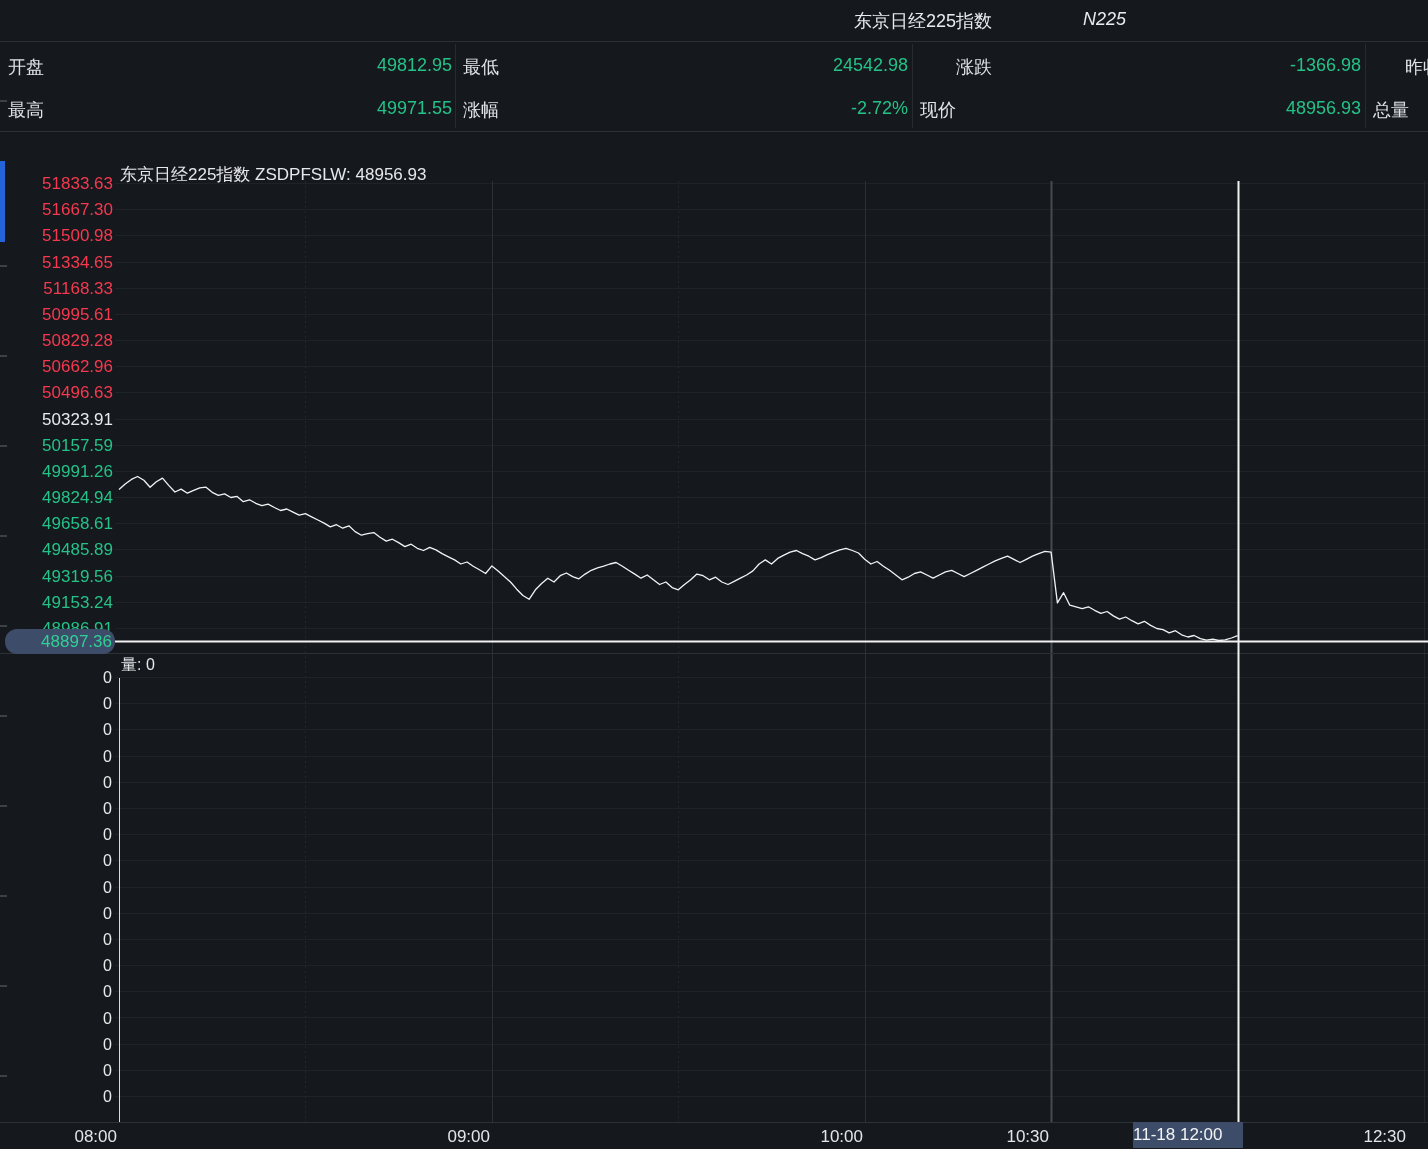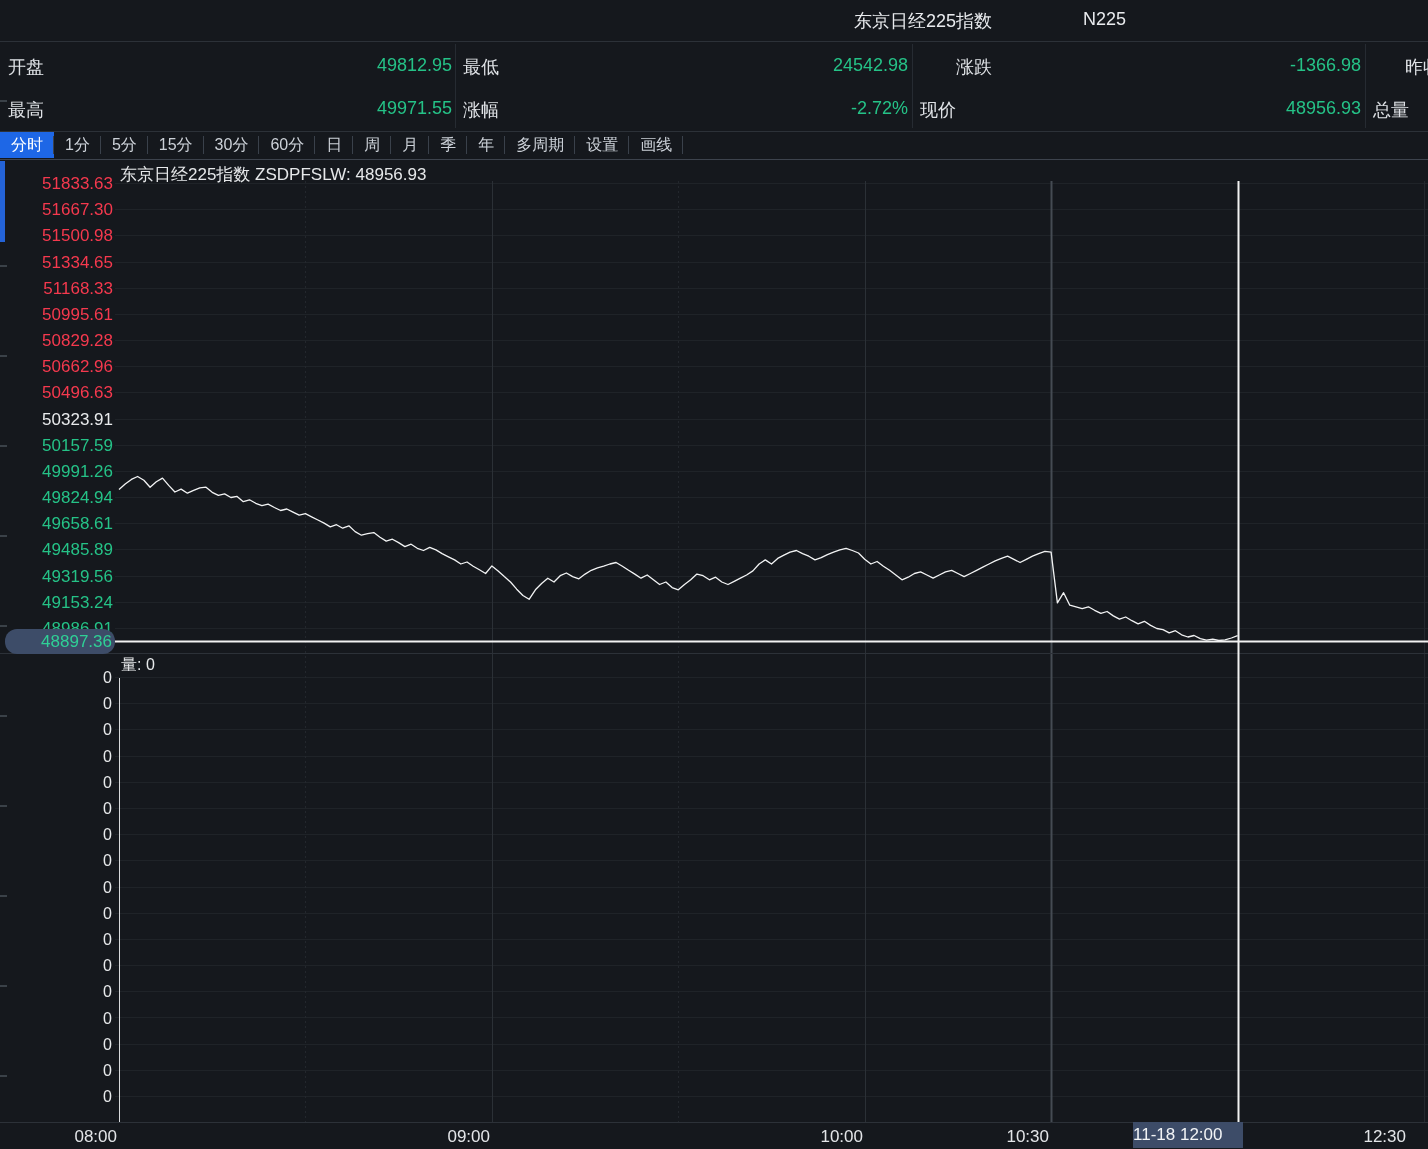--- a/index.html
+++ b/index.html
@@ -3,21 +3,21 @@
 <meta charset="utf-8">
 <style>
   html,body{margin:0;padding:0;background:#0d0f12;}
   #app{position:relative;width:1428px;height:1149px;background:#15181d;overflow:hidden;
        font-family:"Liberation Sans","DejaVu Sans",sans-serif;
        -webkit-font-smoothing:antialiased;}
   .abs{position:absolute;}
   
   #titlebar{left:0;top:0;width:1428px;height:40px;}
   #index-title{left:854px;top:9px;font-size:18px;color:#e9ebee;}
-  #index-code{left:1083px;top:9px;font-size:18px;color:#e9ebee;}
+  #index-code{left:1083px;top:9px;font-size:18px;color:#e9ebee;font-style:italic;}
   
   #quotegrid{left:0;top:41px;width:1428px;height:89px;border-top:1px solid #2c3138;border-bottom:1px solid #2c3138;}
   .vdiv{position:absolute;top:2px;width:1px;height:84px;background:#262b32;}
   .qlabel{position:absolute;font-size:18px;color:#dfe2e6;white-space:nowrap;}
   .qvalue{position:absolute;font-size:18px;white-space:nowrap;text-align:right;}
   .val-down{color:#25c287;}
   
   #tabbar{left:0;top:131px;width:1428px;height:28px;border-bottom:1px solid #3d434d;display:flex;align-items:center;}
   .tab{position:relative;height:26px;line-height:26px;padding:0 11px;font-size:16px;color:#ccd1d8;cursor:default;white-space:nowrap;}
   .tab:after{content:"";position:absolute;right:0;top:4px;width:1px;height:18px;background:#3a414b;}
@@ -60,36 +60,20 @@
       <div class="qlabel" style="left: 1373px; top: 13px; margin-left: 32px;">昨收</div>
       <div class="qlabel" style="left: 8px; top: 56px;">最高</div>
       <div class="qvalue val-down" style="right: 976px; top: 56px;">49971.55</div>
       <div class="qlabel" style="left: 463px; top: 56px;">涨幅</div>
       <div class="qvalue val-down" style="right: 520px; top: 56px;">-2.72%</div>
       <div class="qlabel" style="left: 920px; top: 56px;">现价</div>
       <div class="qvalue val-down" style="right: 67px; top: 56px;">48956.93</div>
       <div class="qlabel" style="left: 1373px; top: 56px;">总量</div>
     </div>
 
-  <div id="tabbar" class="abs">
-      <div class="tab active">分时</div>
-      <div class="tab">1分</div>
-      <div class="tab">5分</div>
-      <div class="tab">15分</div>
-      <div class="tab">30分</div>
-      <div class="tab">60分</div>
-      <div class="tab">日</div>
-      <div class="tab">周</div>
-      <div class="tab">月</div>
-      <div class="tab">季</div>
-      <div class="tab">年</div>
-      <div class="tab">多周期</div>
-      <div class="tab">设置</div>
-      <div class="tab">画线</div>
-    </div>
 
   <div id="left-strip" class="abs"></div>
 
   <div id="chart" class="abs">
     <svg id="chart-svg" width="1428" height="989" viewBox="0 160 1428 989">
         <line x1="115" y1="183.5" x2="1428" y2="183.5" stroke="#1f2328" stroke-width="1"></line>
         <line x1="115" y1="209.5" x2="1428" y2="209.5" stroke="#1f2328" stroke-width="1"></line>
         <line x1="115" y1="235.5" x2="1428" y2="235.5" stroke="#1f2328" stroke-width="1"></line>
         <line x1="115" y1="262.5" x2="1428" y2="262.5" stroke="#1f2328" stroke-width="1"></line>
         <line x1="115" y1="288.5" x2="1428" y2="288.5" stroke="#1f2328" stroke-width="1"></line>

